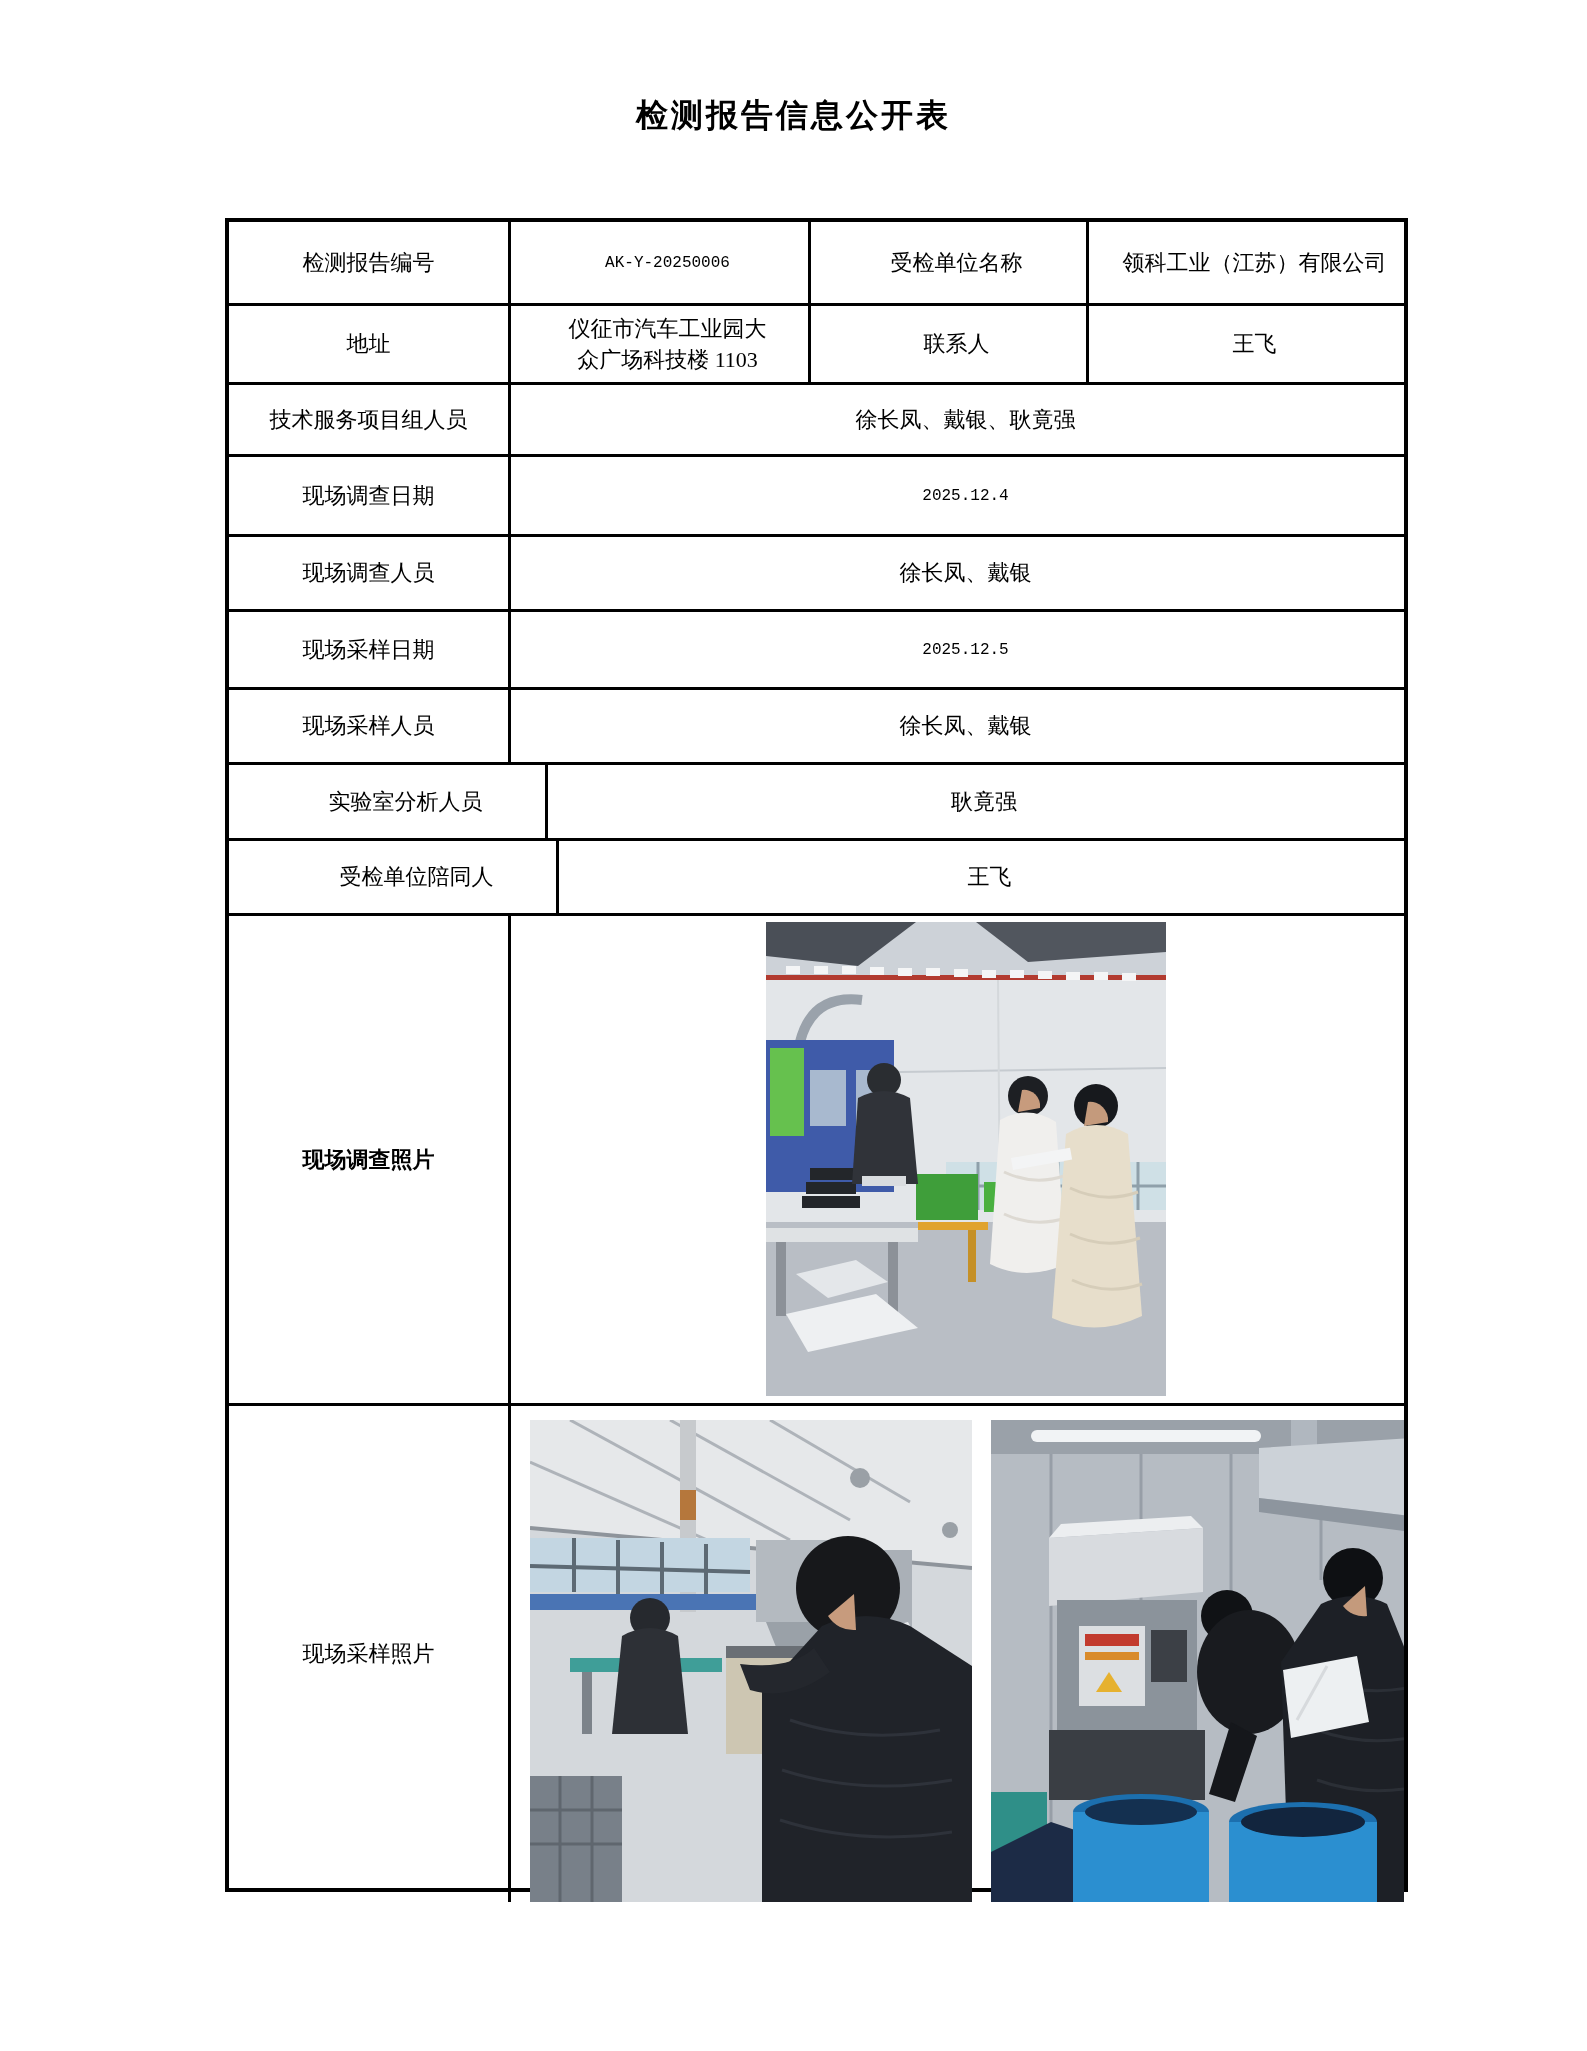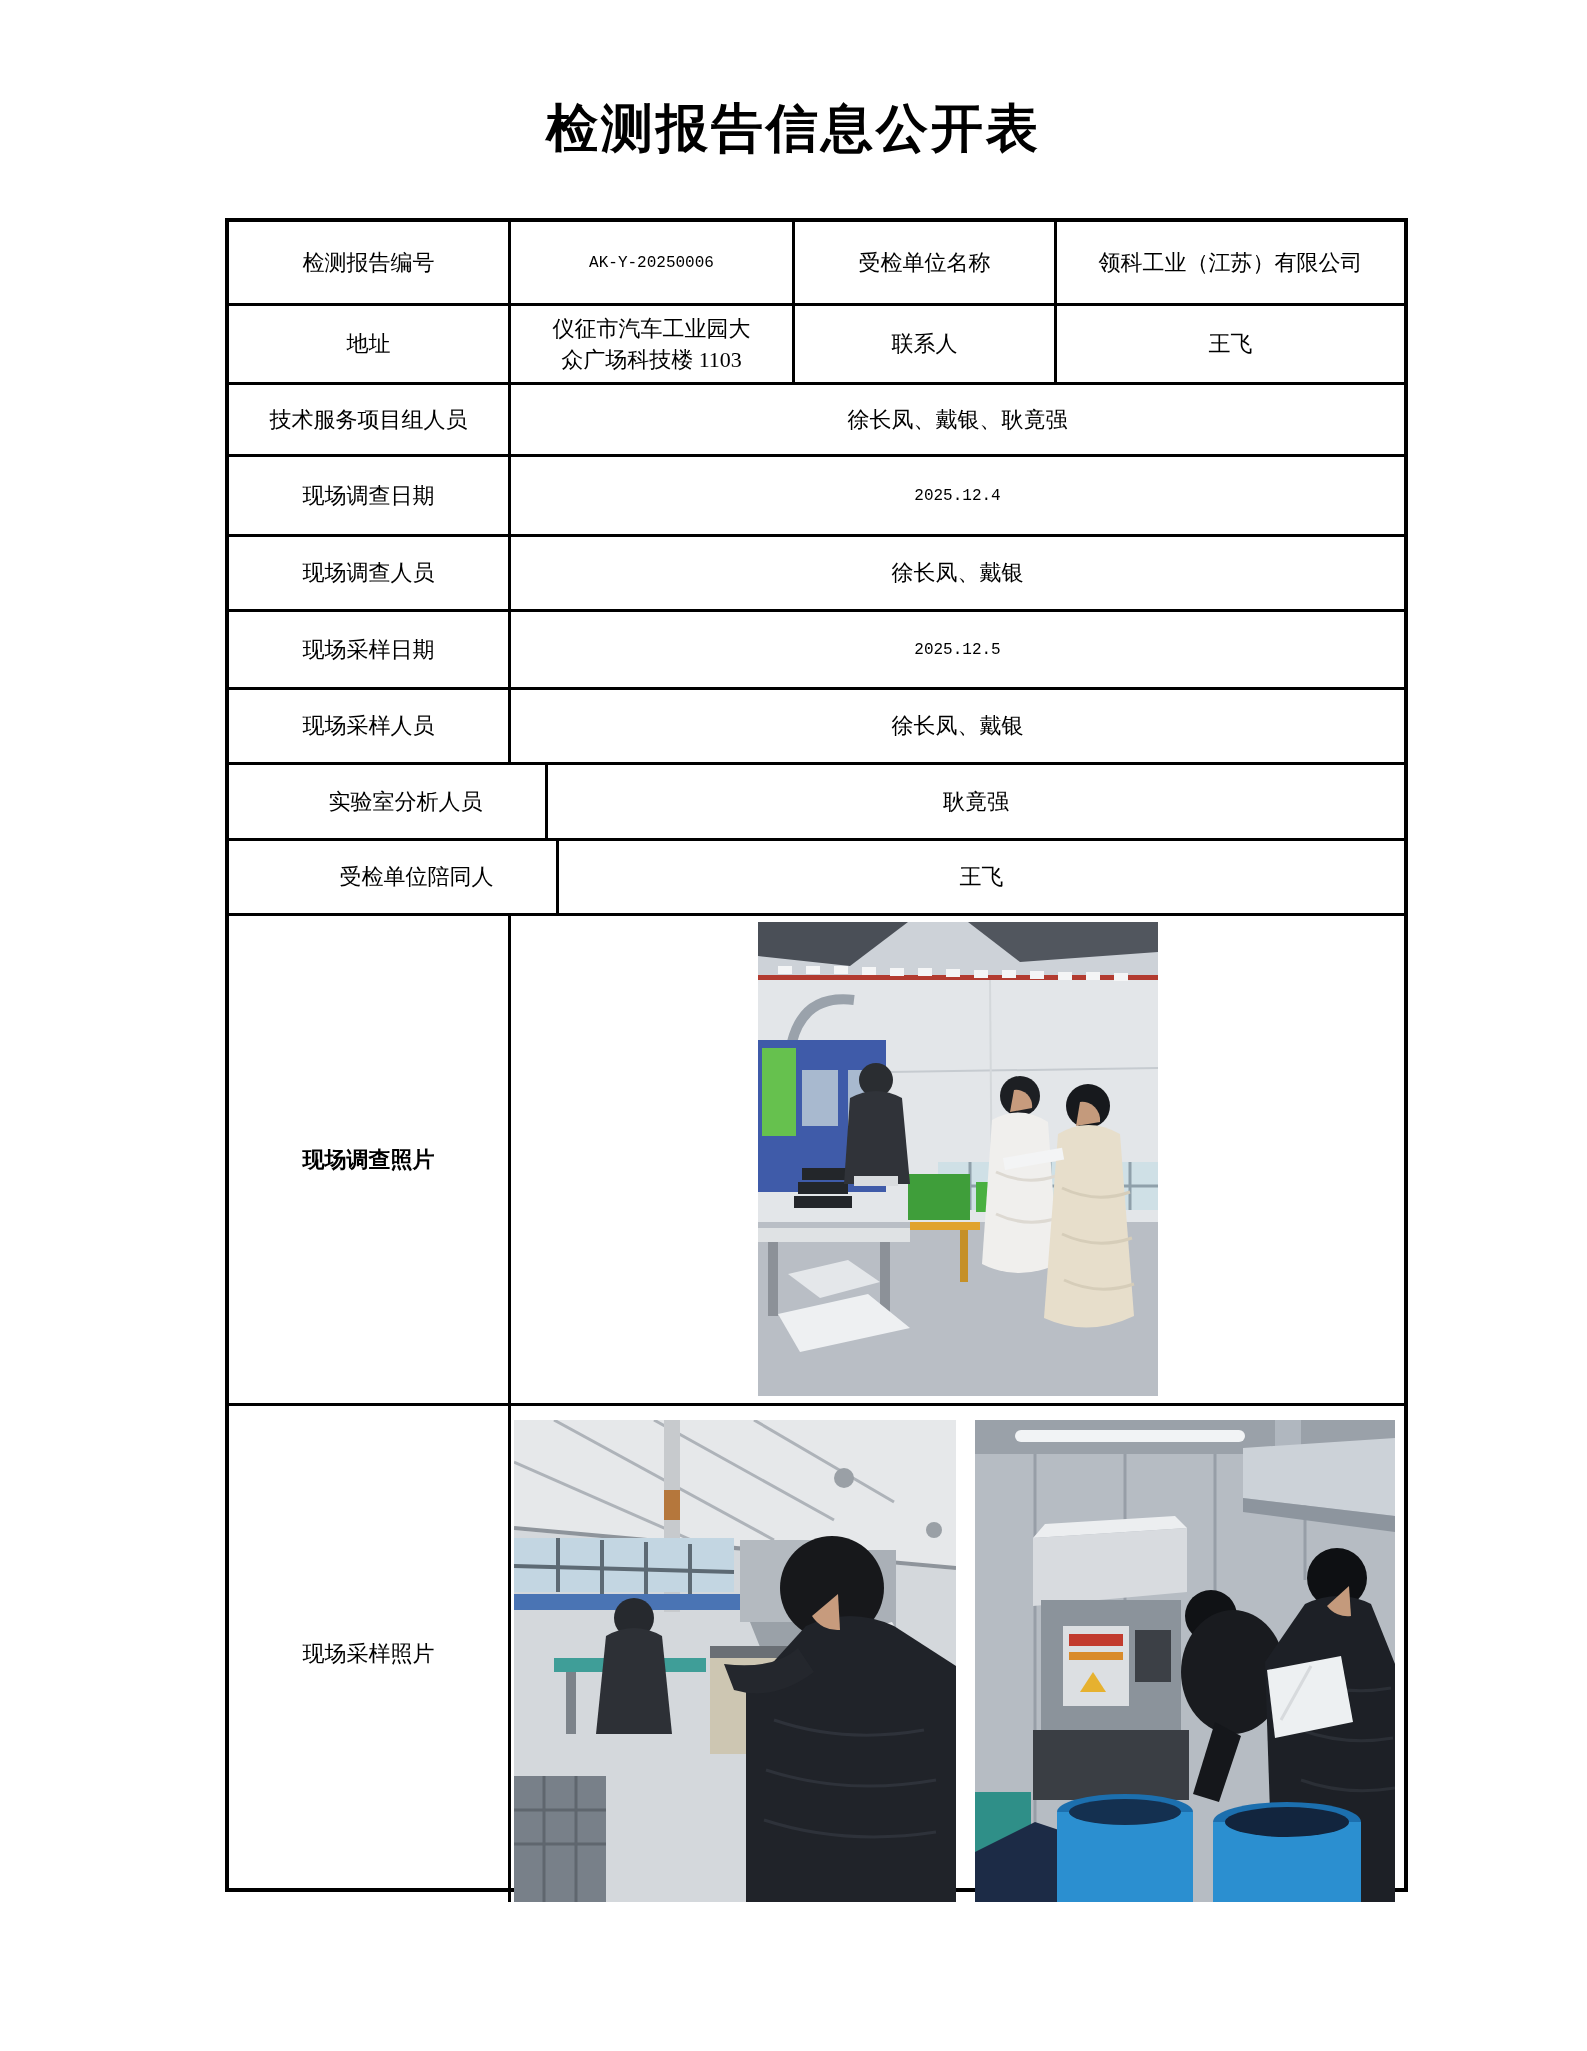--- a/index.html
+++ b/index.html
@@ -1,23 +1,23 @@
 <!DOCTYPE html>
 <html><head>
 <meta charset="utf-8">
 <style>
   html,body{margin:0;padding:0;background:#fff;}
   .page{position:relative;width:1587px;height:2051px;background:#ffffff;overflow:hidden;
         font-family:"Liberation Serif",serif;color:#000;}
   .title{position:absolute;left:0;top:94px;width:100%;text-align:center;
-         font-weight:bold;font-size:52px;letter-spacing:3px;margin:0;}
+         font-weight:bold;font-size:32px;letter-spacing:3px;margin:0;}
   .tbl{position:absolute;left:225px;top:218px;width:1183px;height:1674px;
        border:4px solid #000;box-sizing:border-box;display:flex;flex-direction:column;
        font-size:22px;}
-  .row{display:flex;border-bottom:3px solid #000;box-sizing:border-box;flex:0 0 auto;}
+  .row{display:flex;border-bottom:3px solid #000;box-sizing:border-box;flex:0 0 auto;gap:16px;}
   .row:last-child{border-bottom:none;flex:1 1 auto;}
   .cell{display:flex;align-items:center;justify-content:center;box-sizing:border-box;
         text-align:center;overflow:hidden;}
   .br{border-right:3px solid #000;}
   .w1{width:282px;flex:0 0 282px;}
   .w2{width:284px;flex:0 0 284px;}
   .w3{width:262px;flex:0 0 262px;}
   .w4{flex:1 1 auto;}
   .r1{height:84px;} .r2{height:79px;} .r3{height:72px;} .r4{height:80px;}
   .r5{height:75px;} .r6{height:78px;} .r7{height:75px;} .r8{height:76px;padding-left:37px;}

